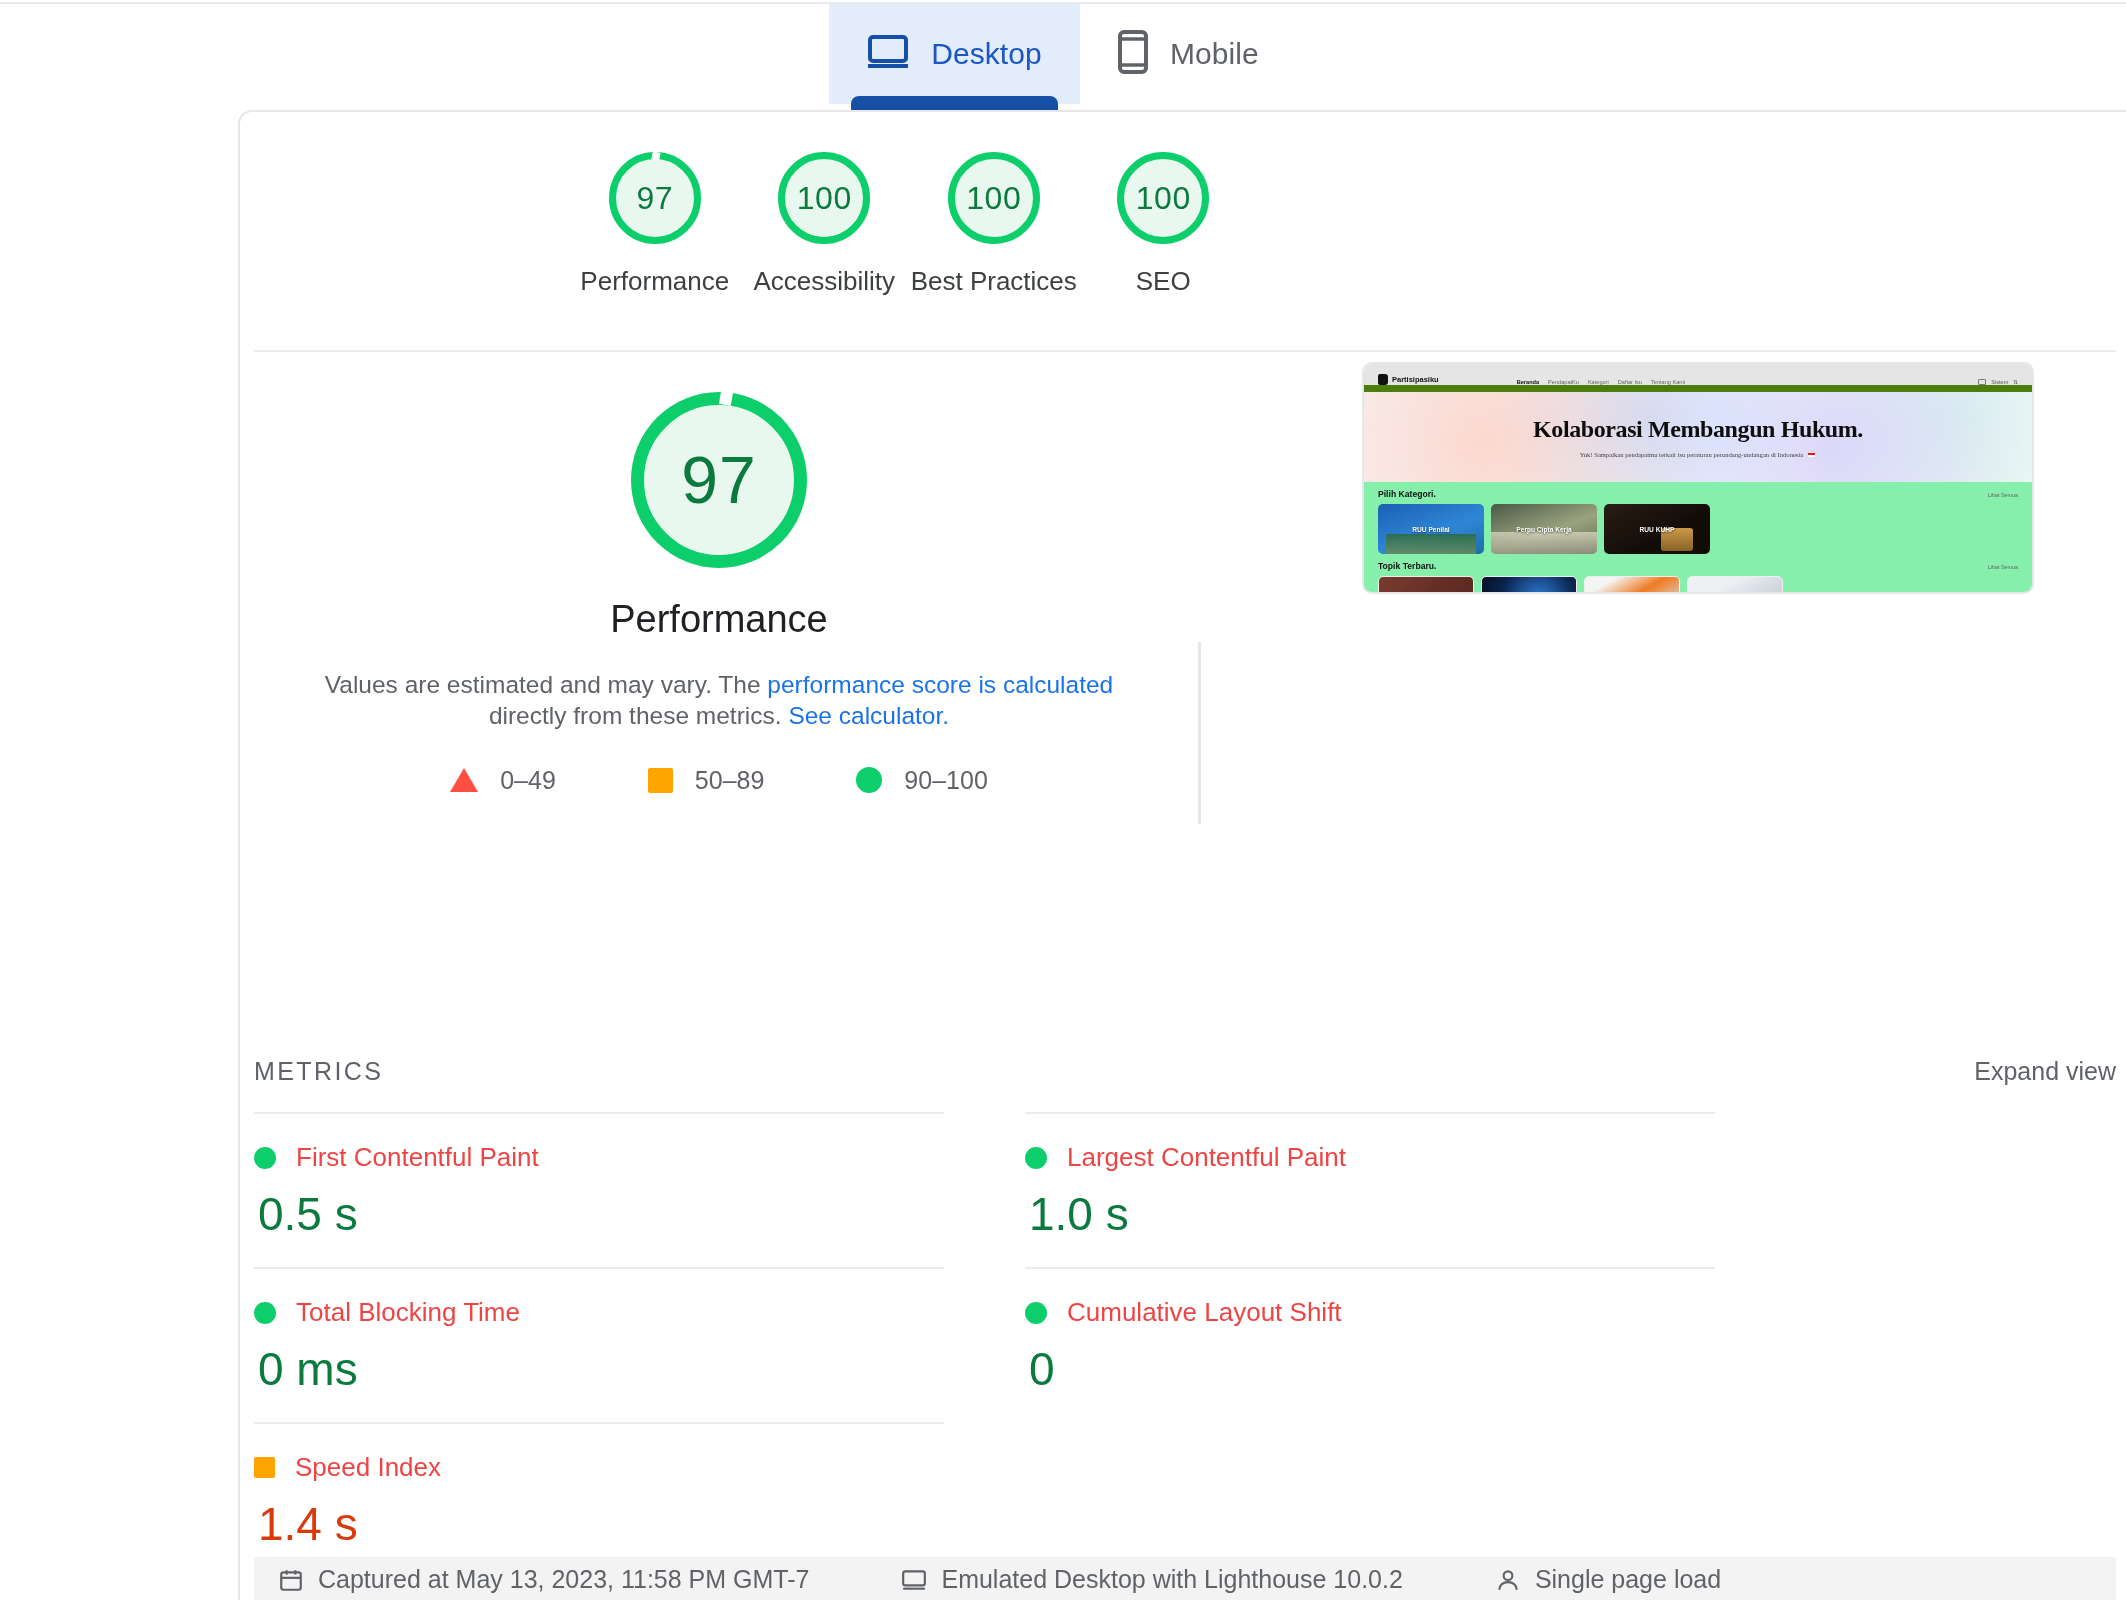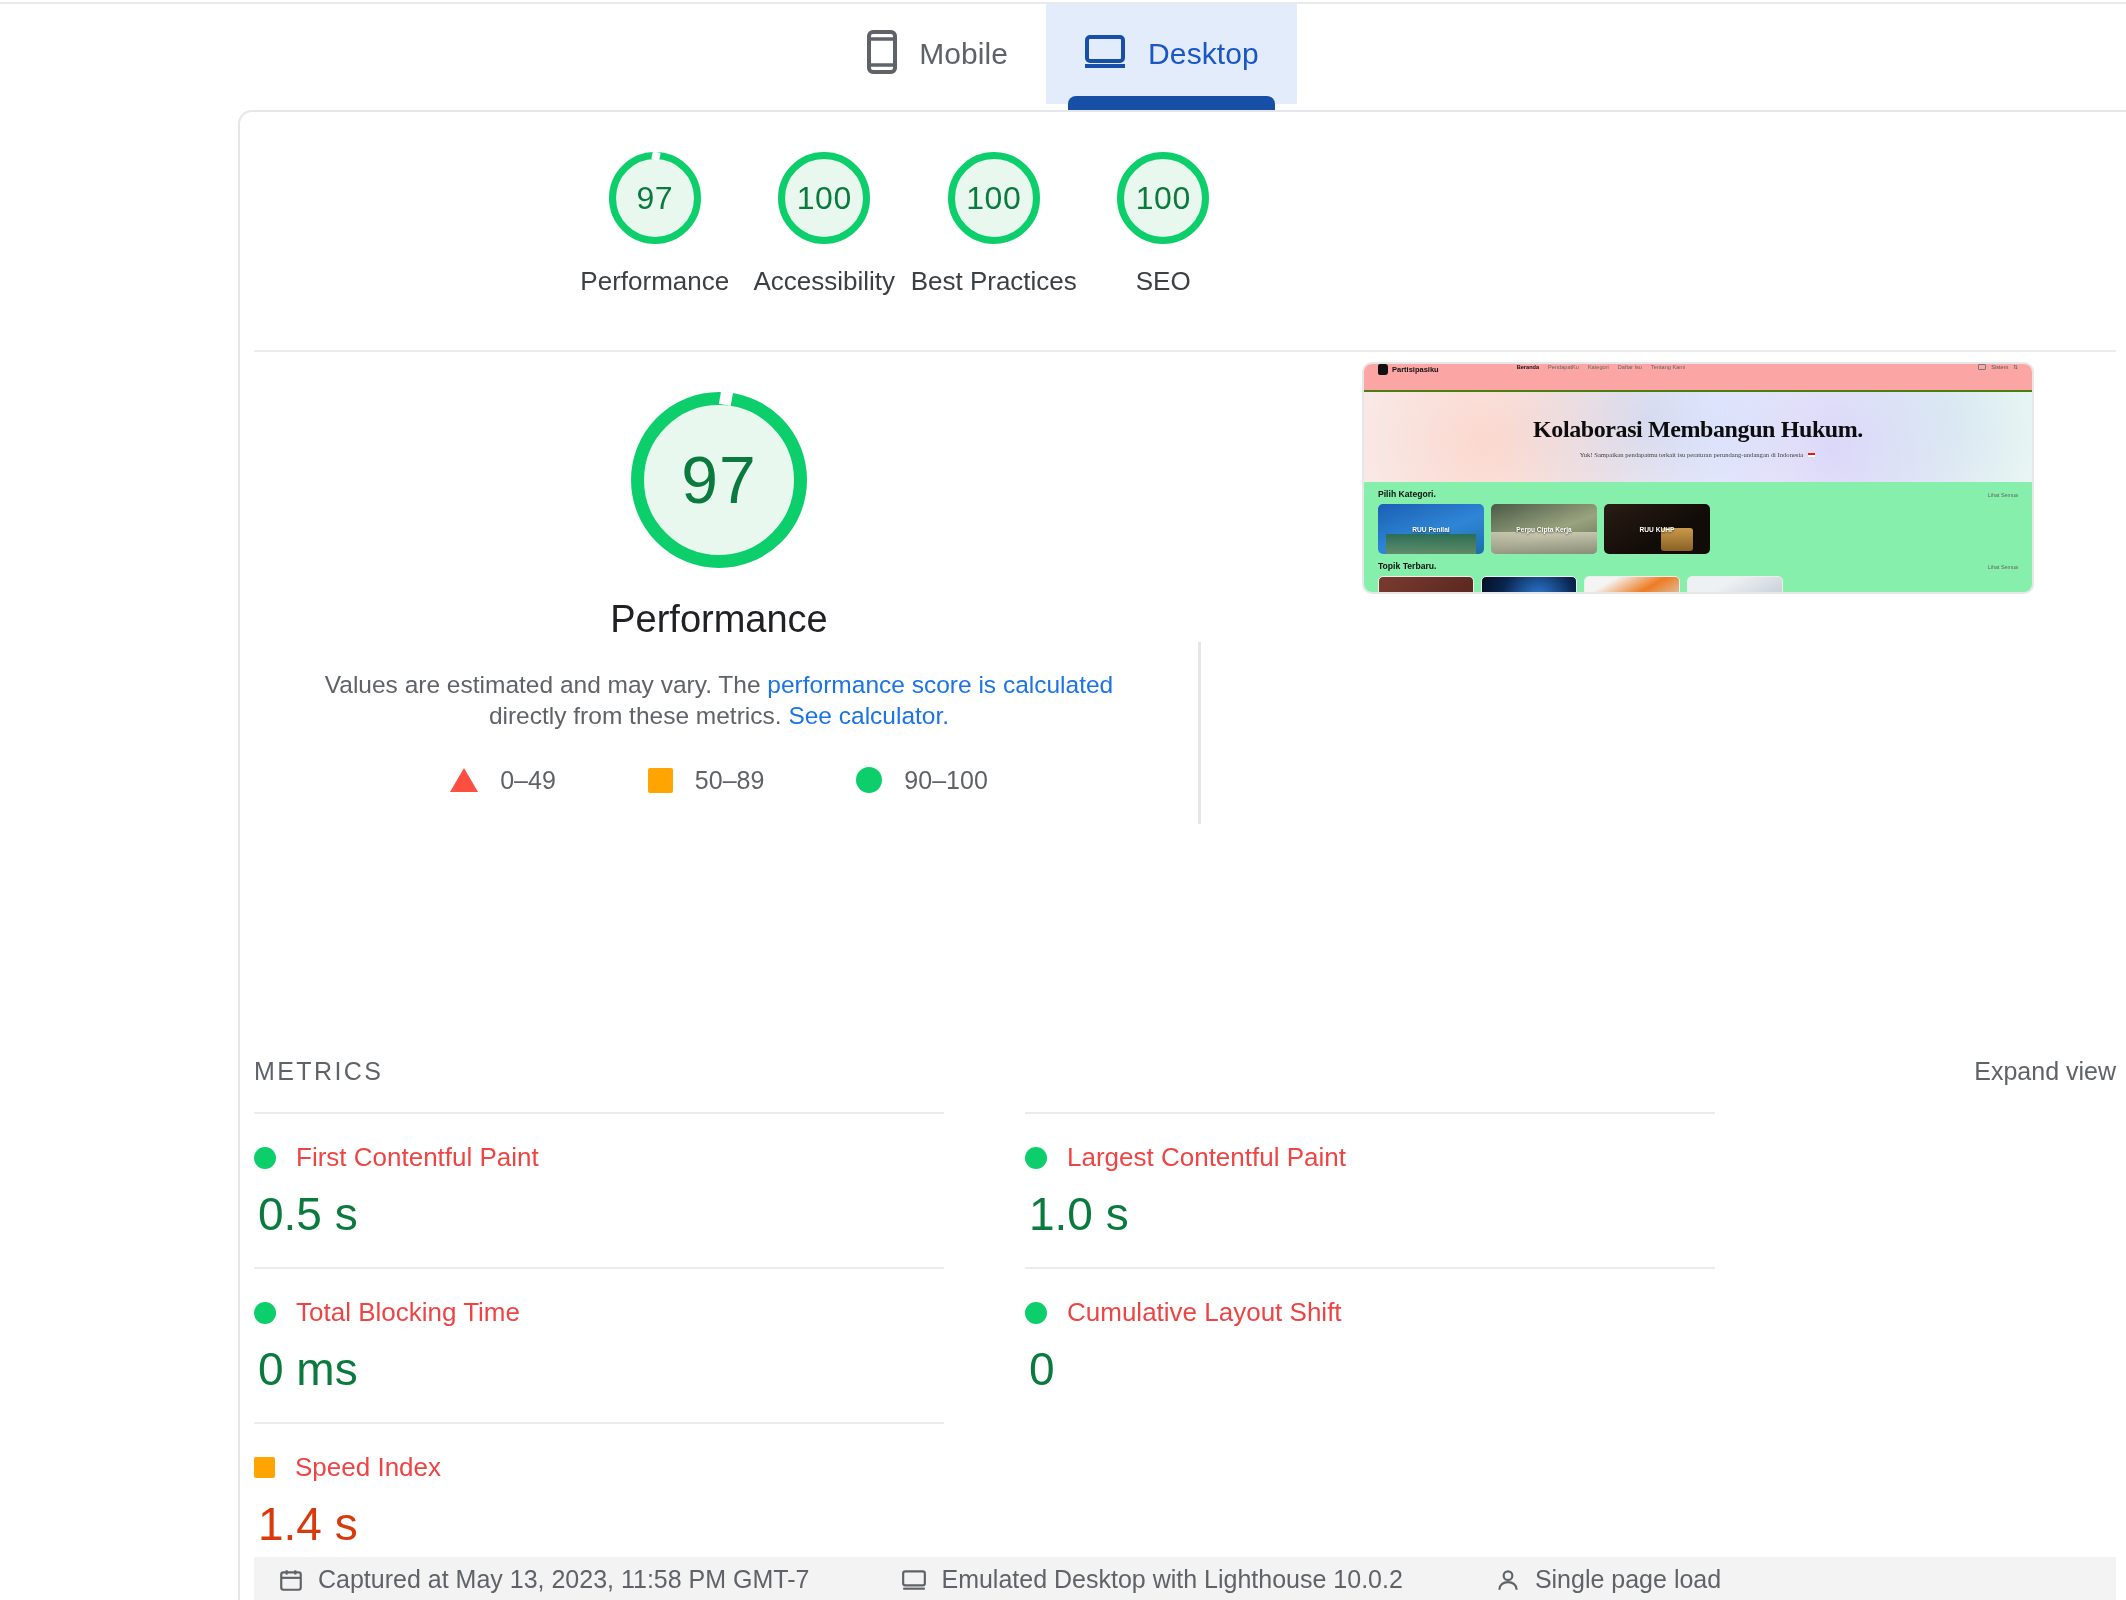--- a/index.html
+++ b/index.html
@@ -115,22 +115,22 @@
     position: absolute; left: 958px; top: 530px; width: 3px; height: 182px; background: #e4e6e9;
   }
 
   
   .thumb {
     position: absolute; left: 1122px; top: 250px;
     width: 672px; height: 232px; background: #fff;
     border: 2px solid #e6e7ea; border-radius: 10px; overflow: hidden;
   }
   .thumb-nav {
-    height: 28px; display: flex; align-items: flex-start; padding: 0 14px; background: #fca5a5;
-    border-bottom: 2px solid #4d7c0f;
+    height: 28px; display: flex; align-items: flex-end; padding: 0 14px; background: #e5e5e5;
+    border-bottom: 7px solid #4d7c0f;
   }
   .thumb-logo { display: flex; align-items: center; gap: 4px; }
   .thumb-logo-mark {
     width: 10px; height: 11px; background: #111; border-radius: 2px 3px 3px 2px;
   }
   .thumb-logo-text { font-size: 7.5px; font-weight: bold; color: #111; }
   .thumb-menu { display: flex; gap: 9px; margin-left: 78px; }
   .thumb-menu span { font-size: 5.6px; color: #666; }
   .thumb-menu span.active { color: #111; font-weight: bold; }
   .thumb-right { margin-left: auto; display: flex; align-items: center; gap: 5px; }
@@ -216,39 +216,39 @@
   .f-item + .f-item { margin-left: 92px; }
   .f-ico { width: 26px; height: 26px; flex: 0 0 26px; }
 </style>
 </head>
 <body>
 
 <div class="top-rule"></div>
 
 <div class="tabs">
 
+  <div class="tab tab-desktop">
+    <span class="icon-desktop">
+      <svg width="42" height="36" viewBox="0 0 42 36">
+        <rect x="3" y="3" width="36" height="24" rx="3" fill="none" stroke="#174ea6" stroke-width="4"></rect>
+        <line x1="1" y1="32" x2="41" y2="32" stroke="#174ea6" stroke-width="4"></line>
+      </svg>
+    </span>
+    <span class="tab-label">Desktop</span>
+  </div>
+
   <div class="tab tab-mobile">
     <span class="icon-mobile">
       <svg width="30" height="44" viewBox="0 0 30 44">
         <rect x="2" y="2" width="26" height="40" rx="4" fill="none" stroke="#5f6368" stroke-width="4"></rect>
         <line x1="4" y1="9" x2="26" y2="9" stroke="#5f6368" stroke-width="3.5"></line>
         <line x1="4" y1="35" x2="26" y2="35" stroke="#5f6368" stroke-width="3.5"></line>
       </svg>
     </span>
     <span class="tab-label">Mobile</span>
-  </div>
-
-  <div class="tab tab-desktop">
-    <span class="icon-desktop">
-      <svg width="42" height="36" viewBox="0 0 42 36">
-        <rect x="3" y="3" width="36" height="24" rx="3" fill="none" stroke="#174ea6" stroke-width="4"></rect>
-        <line x1="1" y1="32" x2="41" y2="32" stroke="#174ea6" stroke-width="4"></line>
-      </svg>
-    </span>
-    <span class="tab-label">Desktop</span>
   </div>
 
 </div>
 
 <div class="card">
 <div class="card-inner">
 
   <div class="gauges">
 
     <div class="gauge-item">

